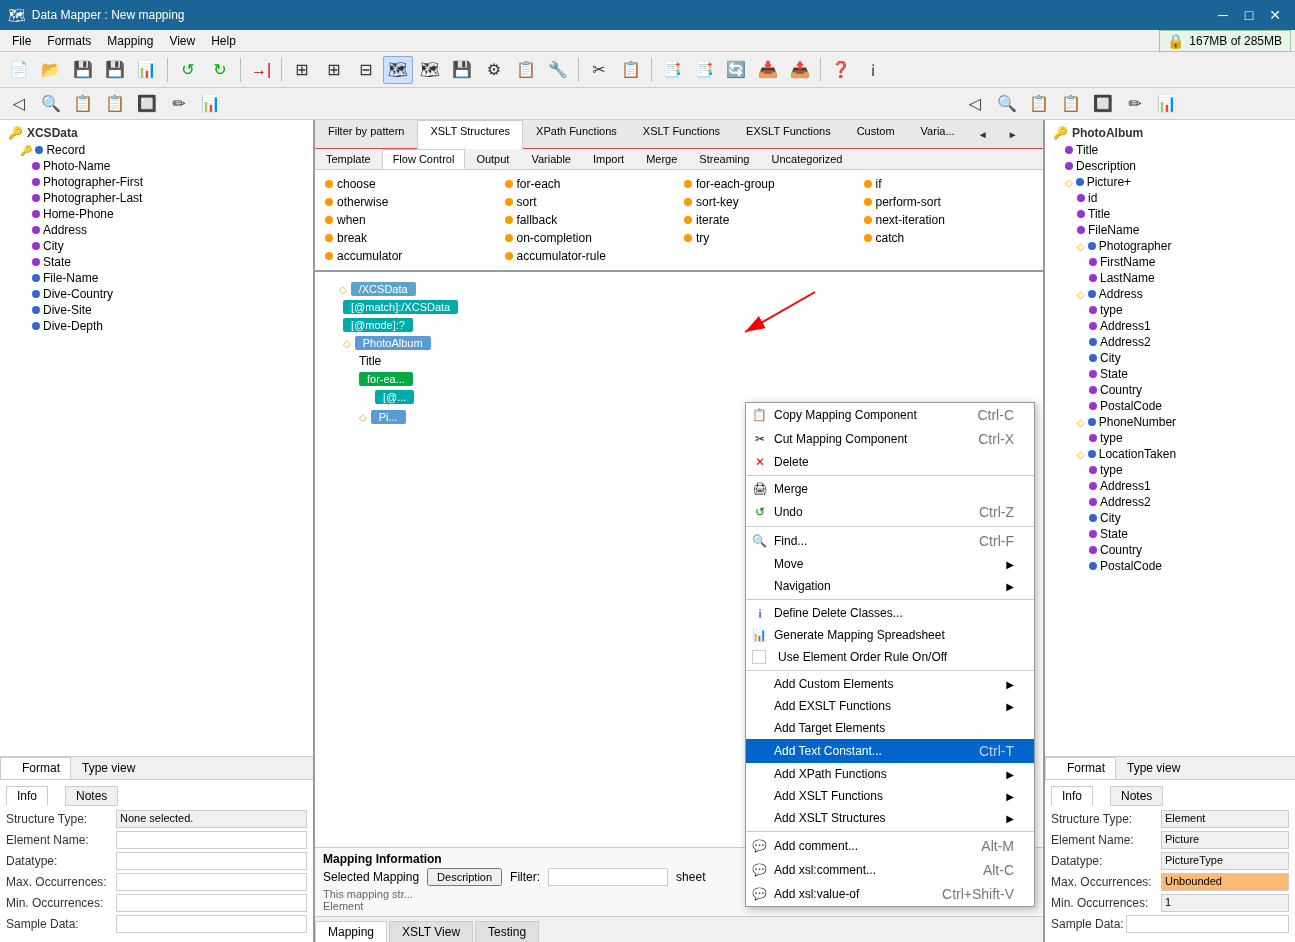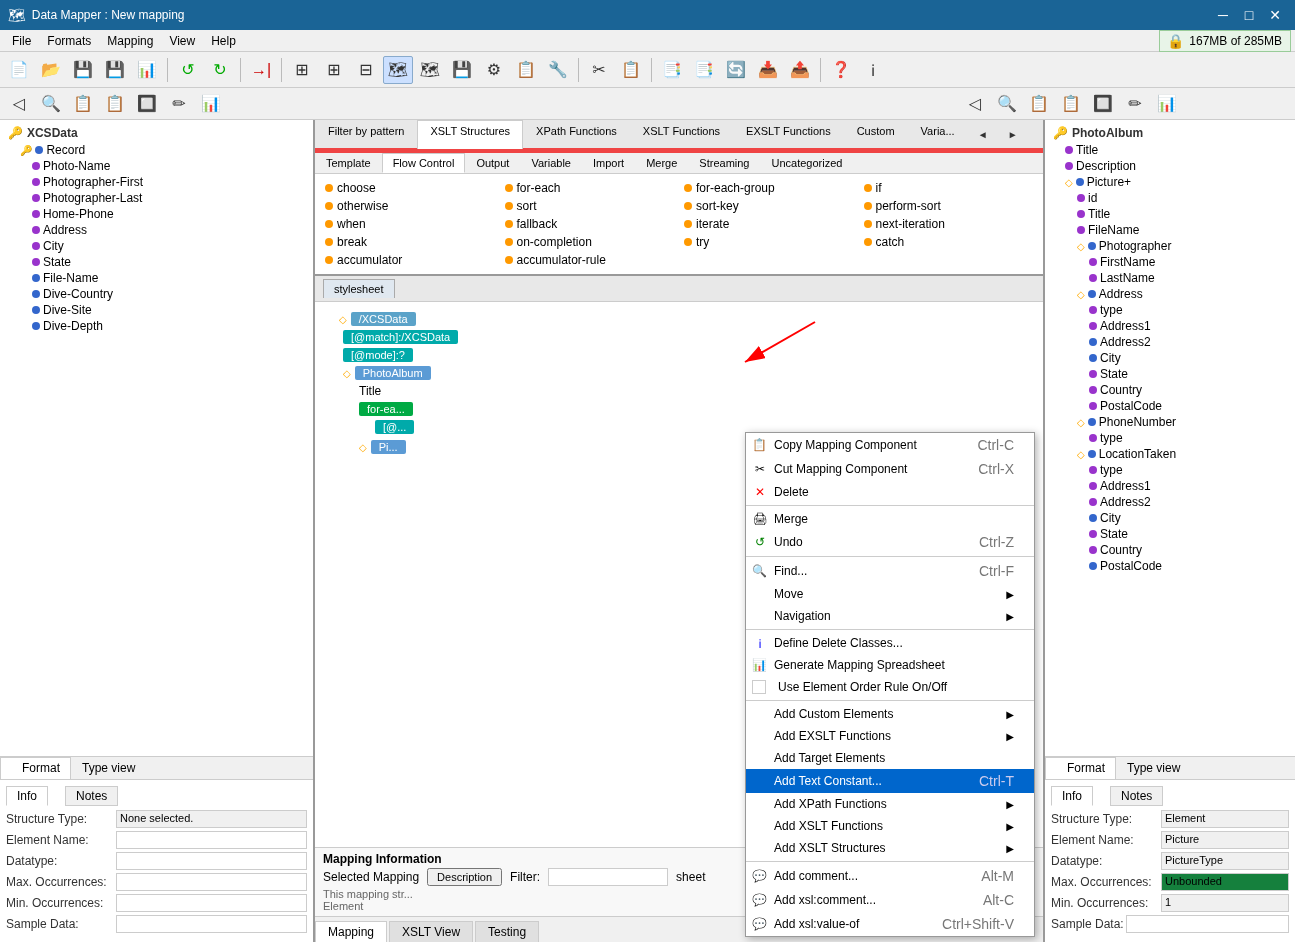--- a/index.html
+++ b/index.html
@@ -47,21 +47,21 @@
     .info-tab.active { background: white; border-bottom: 1px solid white; }
     .info-row { display: flex; align-items: center; margin-bottom: 3px; }
     .info-label { width: 110px; color: #333; }
     .info-value { flex: 1; height: 18px; border: 1px solid #ccc; background: white; padding: 1px 3px; }
 
     
     .center-panel { flex: 1; display: flex; flex-direction: column; border-right: 2px solid #999; }
 
     
     .functions-panel { background: #f8f8f8; border-bottom: 2px solid #999; }
-    .func-tab-row { display: flex; background: #e8e8e8; border-bottom: 5px solid #ef4444; }
+    .func-tab-row { display: flex; background: #e8e8e8; border-bottom: 1px solid #ef4444; }
     .func-tab { padding: 4px 12px; cursor: pointer; border: 1px solid transparent; border-bottom: none; font-size: 11px; }
     .func-tab.active { background: white; border-color: #ccc; border-bottom-color: white; margin-bottom: -1px; }
     .func-subtab-row { display: flex; background: #f0f0f0; border-bottom: 1px solid #ccc; flex-wrap: wrap; }
     .func-subtab { padding: 3px 10px; cursor: pointer; border: 1px solid transparent; font-size: 11px; }
     .func-subtab.active { background: white; border-color: #ccc; border-bottom-color: white; }
     .func-content { display: grid; grid-template-columns: 1fr 1fr 1fr 1fr; gap: 2px; padding: 6px; background: white; min-height: 90px; }
     .func-item { display: flex; align-items: center; gap: 4px; padding: 1px 4px; cursor: pointer; }
     .func-dot { width: 8px; height: 8px; border-radius: 50%; background: #ff9900; display: inline-block; }
 
     
@@ -321,23 +321,20 @@
         <div class="func-item"><span class="func-dot"></span>break</div>
         <div class="func-item"><span class="func-dot"></span>on-completion</div>
         <div class="func-item"><span class="func-dot"></span>try</div>
         <div class="func-item"><span class="func-dot"></span>catch</div>
         <div class="func-item"><span class="func-dot"></span>accumulator</div>
         <div class="func-item"><span class="func-dot"></span>accumulator-rule</div>
       </div>
     </div>
 
     <div class="mapping-area">
-      <div class="mapping-header">
-        <div class="mapping-tab">stylesheet</div>
-      </div>
 
       <div class="mapping-canvas" style="position:relative;">
 
         <div class="map-node" style="padding-left:16px;">
           <span style="color:#ffaa00; font-size:10px;">◇</span>
           <span class="node-box">/XCSData</span>
         </div>
         <div class="map-node map-indent1">
           <span class="node-box-teal">[@match]:/XCSData</span>
         </div>
@@ -639,21 +636,21 @@
       <div class="info-row">
         <span class="info-label">Element Name:</span>
         <span class="info-value" style="background:#f0f0f0; font-size:11px;">Picture</span>
       </div>
       <div class="info-row">
         <span class="info-label">Datatype:</span>
         <span class="info-value" style="background:#f0f0f0; font-size:11px;">PictureType</span>
       </div>
       <div class="info-row">
         <span class="info-label">Max. Occurrences:</span>
-        <span class="info-value" style="background:#15803d; font-size:11px;">Unbounded</span>
+        <span class="info-value" style="background:#fdba74; font-size:11px;">Unbounded</span>
       </div>
       <div class="info-row">
         <span class="info-label">Min. Occurrences:</span>
         <span class="info-value" style="background:#f0f0f0; font-size:11px;">1</span>
       </div>
       <div class="info-row">
         <span class="info-label">Sample Data:</span>
         <input class="info-value" type="text" style="">
       </div>
     </div>

